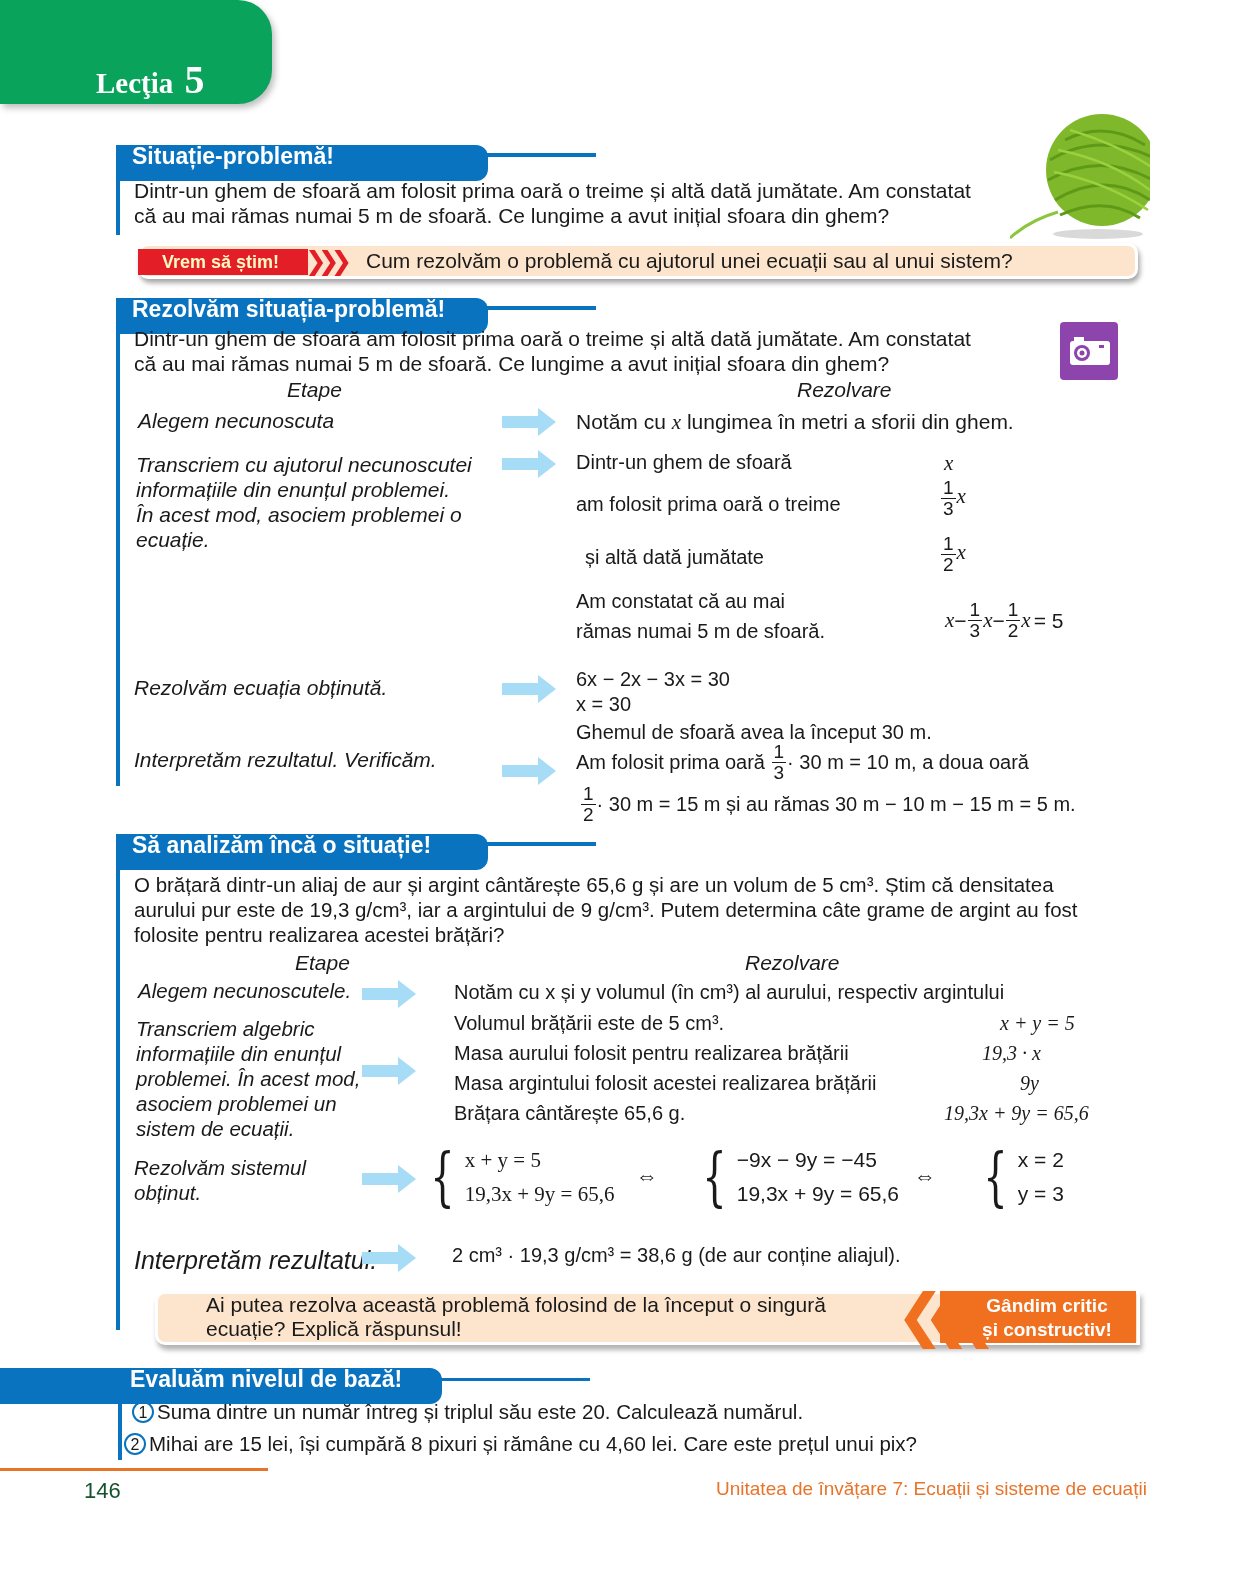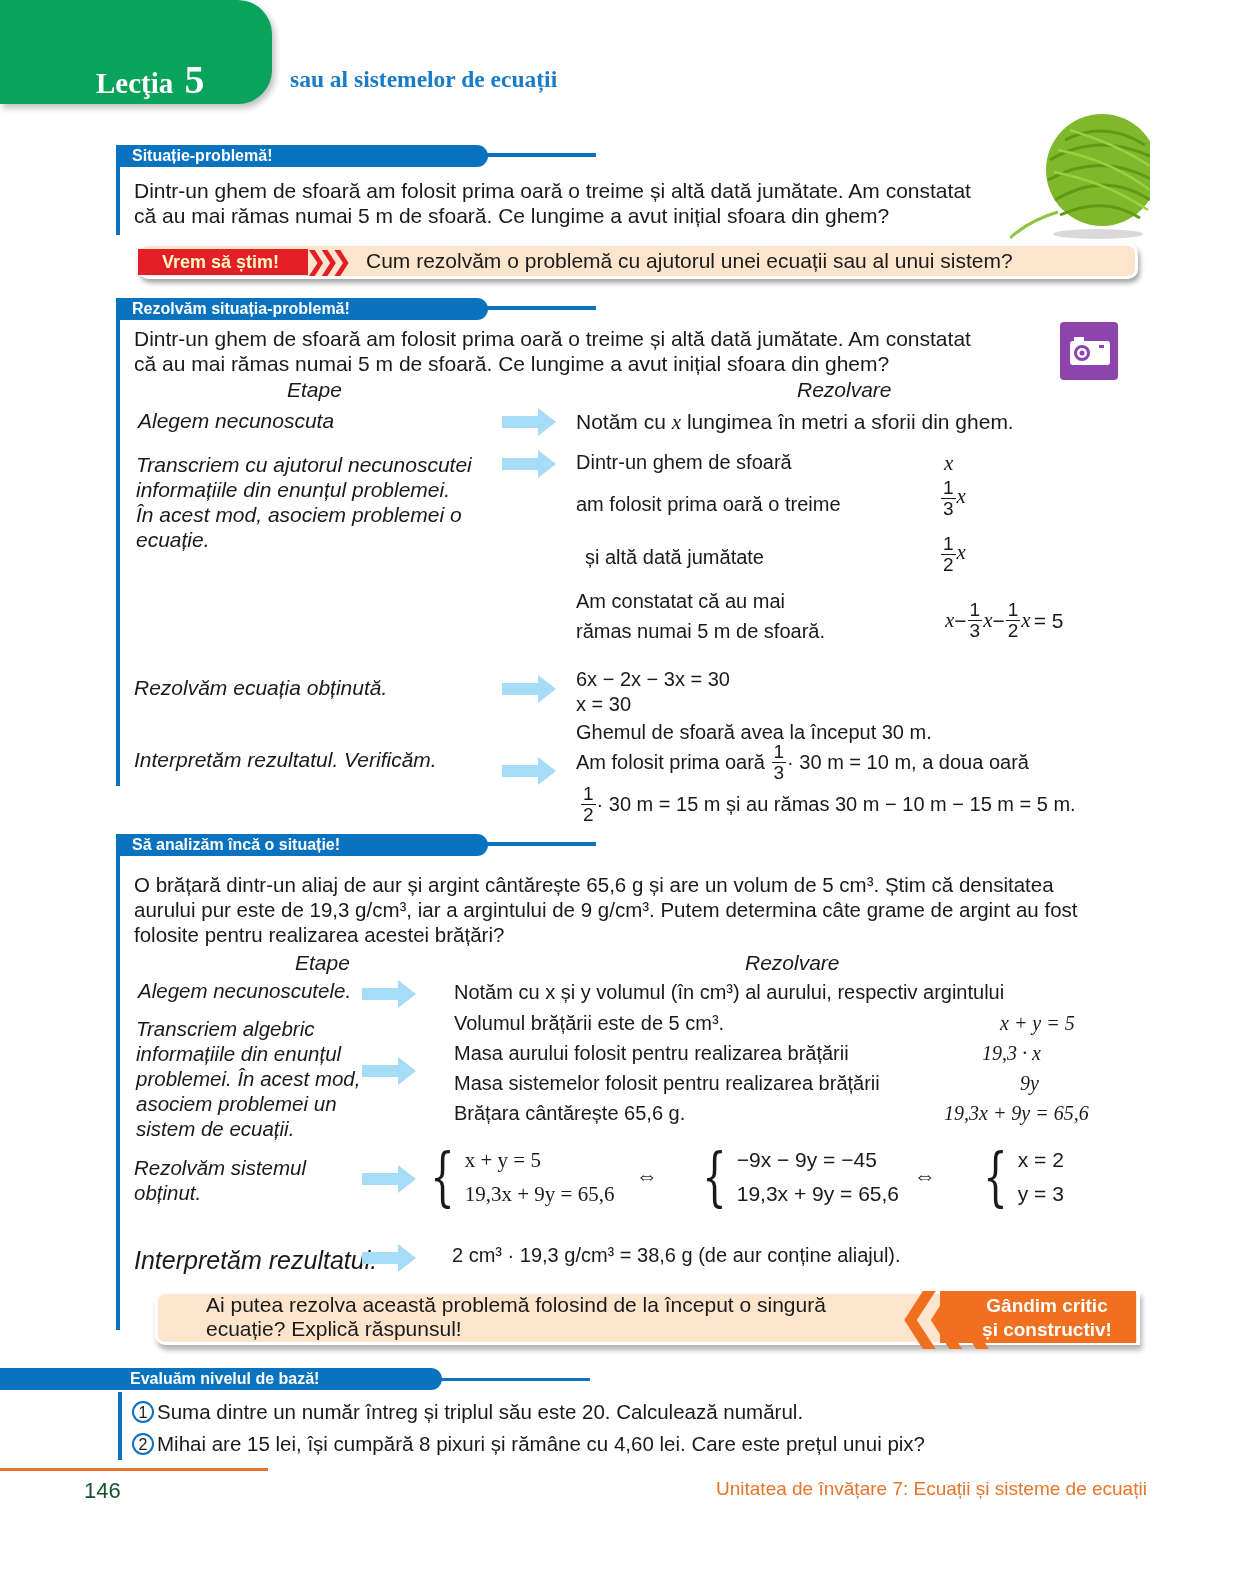--- a/index.html
+++ b/index.html
@@ -19,22 +19,22 @@
   }
   .lesson-num { font-size: 40px; margin-left: 4px; }
   .lesson-title {
     position: absolute; left: 290px; top: 64px; width: 640px;
     color: #1a7bc7; font-family: "Liberation Serif", "DejaVu Serif", serif; font-weight: bold;
     font-size: 23.5px; line-height: 30px;
   }
 
   
   .sec-bar {
-    position: absolute; height: 22px; background: #0a73c0; color: #fff;
-    font-weight: bold; font-size: 16px; line-height: 22px; padding-left: 14px;
+    position: absolute; height: 36px; background: #0a73c0; color: #fff;
+    font-weight: bold; font-size: 23px; line-height: 22px; padding-left: 14px;
     border-radius: 0 12px 12px 0;
   }
   .sec-line { position: absolute; height: 4px; border-top: 2px solid #0a73c0; border-bottom: 2px solid #0a73c0; background: #fff; }
   .vrule { position: absolute; width: 4px; background: #0a73c0; }
 
   .para { position: absolute; font-size: 21px; line-height: 25px; color: #1a1a1a; }
   .it { font-style: italic; }
   .mi { font-family: "Liberation Serif", "DejaVu Serif", serif; font-style: italic; }
   .hdr-it { font-style: italic; font-size: 21px; color: #1a1a1a; }
 
@@ -81,21 +81,20 @@
   .footer-line { position: absolute; left: 0; top: 1468px; width: 268px; height: 3px; background: #e8742a; }
   .page-num { position: absolute; left: 84px; top: 1478px; font-size: 22px; color: #14532d; }
   .unit-title { position: absolute; left: 716px; top: 1478px; font-size: 19px; color: #e8742a; }
 </style>
 </head>
 <body>
 
 <div class="lesson-tab"></div>
 <div class="lesson-label"><span>Lecţia</span> <span class="lesson-num">5</span></div>
 <div class="lesson-title">
-  <div>sau al sistemelor de ecuații</div>
 </div>
 
 <svg class="abs" style="left:1010px;top:100px;width:140px;height:140px" viewBox="0 0 140 140">
   <ellipse cx="88" cy="134" rx="45" ry="5" fill="#d9d9d9"></ellipse>
   <circle cx="92" cy="70" r="56" fill="#7fb82a"></circle>
   <path d="M40 60 Q90 30 148 60 M38 80 Q92 50 146 82 M45 100 Q95 70 140 100 M55 40 Q95 20 135 45 M50 115 Q95 95 130 118" stroke="#5e9a18" stroke-width="3" fill="none"></path>
   <path d="M48 50 Q100 60 140 90 M44 72 Q96 82 138 110 M60 30 Q110 45 146 70" stroke="#9bd13e" stroke-width="2.5" fill="none"></path>
   <path d="M48 112 Q20 120 0 138" stroke="#8cc63f" stroke-width="3" fill="none"></path>
 </svg>
 
@@ -249,21 +248,21 @@
   <div>sistem de ecuații.</div>
 </div>
 <svg class="arrow" style="left:362px;top:1057px;" viewBox="0 0 54 28">
     <path d="M0 8 H36 V0 L54 14 L36 28 V20 H0 Z" fill="#a6dcf5"></path>
   </svg>
 
 <div class="abs" style="left:454px;top:1012px;font-size:20px;">Volumul brățării este de 5 cm³.</div>
 <div class="abs mi" style="left:1000px;top:1012px;font-size:20px;">x + y = 5</div>
 <div class="abs" style="left:454px;top:1042px;font-size:20px;">Masa aurului folosit pentru realizarea brățării</div>
 <div class="abs mi" style="left:982px;top:1042px;font-size:20px;">19,3 · x</div>
-<div class="abs" style="left:454px;top:1072px;font-size:20px;">Masa sistemelor folosit pentru realizarea brățării</div>
+<div class="abs" style="left:454px;top:1072px;font-size:20px;">Masa argintului folosit acestei realizarea brățării</div>
 <div class="abs mi" style="left:1020px;top:1072px;font-size:20px;">9y</div>
 <div class="abs" style="left:454px;top:1102px;font-size:20px;">Brățara cântărește 65,6 g.</div>
 <div class="abs mi" style="left:944px;top:1102px;font-size:20px;">19,3x + 9y = 65,6</div>
 
 <div class="abs it" style="left:134px;top:1155px;font-size:20.5px;line-height:25px;">
   <div>Rezolvăm sistemul</div>
   <div>obținut.</div>
 </div>
 <svg class="arrow" style="left:362px;top:1165px;" viewBox="0 0 54 28">
     <path d="M0 8 H36 V0 L54 14 L36 28 V20 H0 Z" fill="#a6dcf5"></path>
@@ -310,19 +309,19 @@
   <div>și constructiv!</div>
 </div>
 
 <div class="sec-bar" style="left:0;top:1368px;width:442px;padding-left:130px;">Evaluăm nivelul de bază!</div>
 <div class="abs" style="left:440px;top:1378px;width:150px;height:3px;background:#0a73c0;"></div>
 <div class="vrule" style="left:118px;top:1392px;height:68px;"></div>
 
 <div class="abs" style="left:132px;top:1400px;font-size:20.5px;">
   <span class="num-circle">1</span><span>Suma dintre un număr întreg și triplul său este 20. Calculează numărul.</span>
 </div>
-<div class="abs" style="left:132px;top:1432px;font-size:20.5px;">
+<div class="abs" style="left:124px;top:1432px;font-size:20.5px;">
   <span class="num-circle">2</span><span>Mihai are 15 lei, își cumpără 8 pixuri și rămâne cu 4,60 lei. Care este prețul unui pix?</span>
 </div>
 
 <div class="footer-line"></div>
 <div class="page-num">146</div>
 <div class="unit-title">Unitatea de învățare 7: Ecuații și sisteme de ecuații</div>
 
 </body></html>

